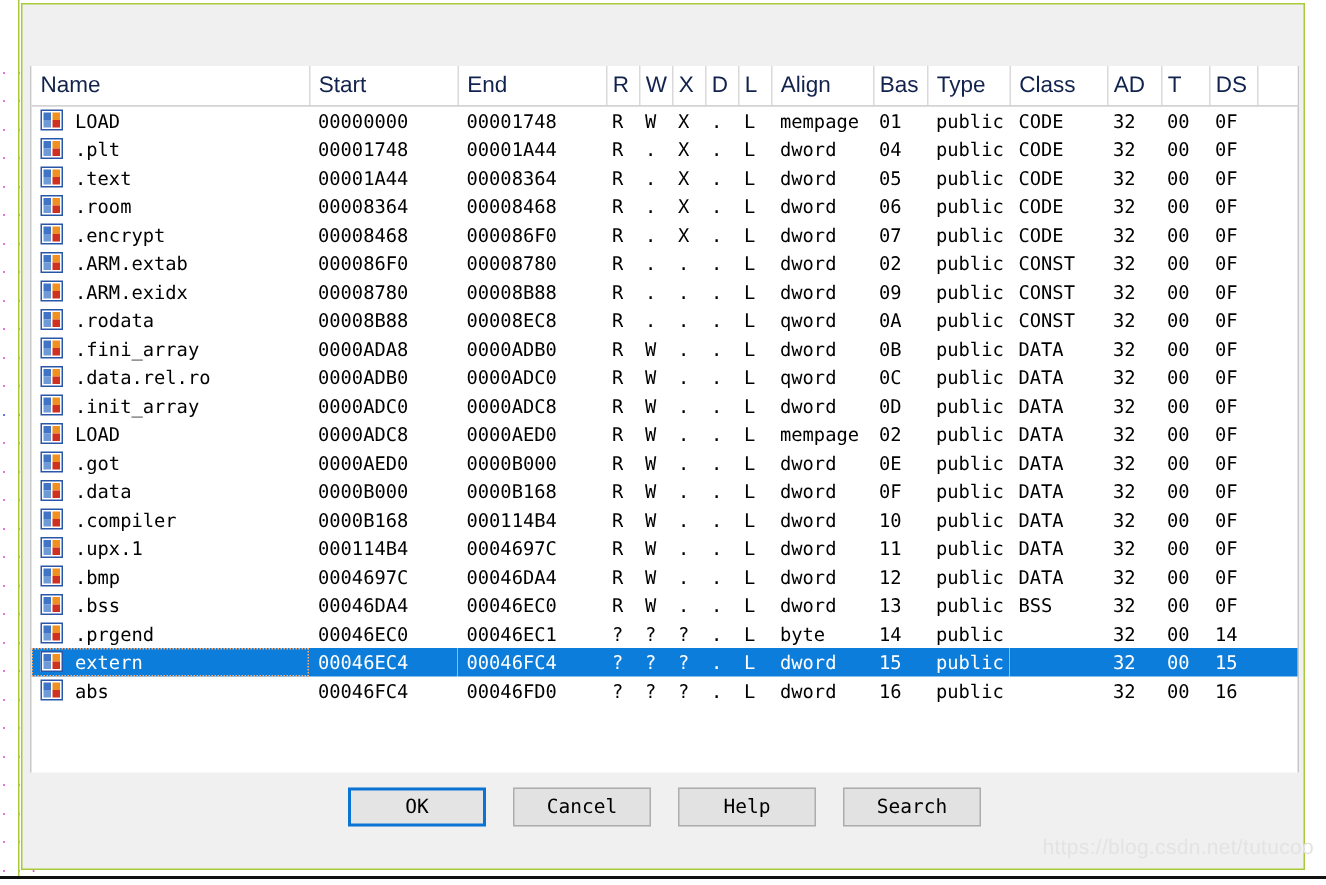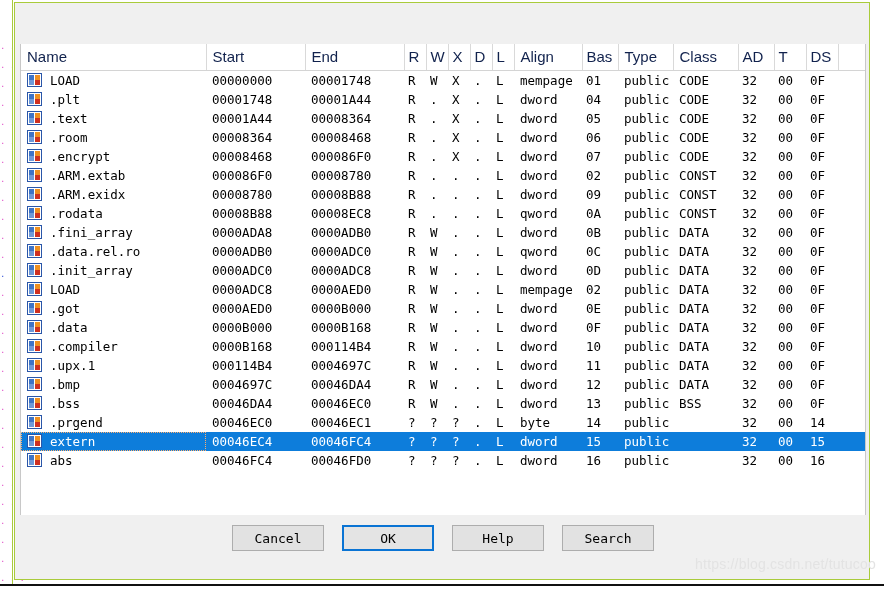--- a/index.html
+++ b/index.html
@@ -939,22 +939,22 @@
             <td style="padding-left: 4px;">32</td>
             <td style="padding-left: 4px;">00</td>
             <td style="padding-left: 4px;">16</td>
             <td></td>
           </tr>
         </tbody>
     </table>
   </div>
 
   <div id="buttonbar">
+      <button class="dlgbtn default">OK</button>
       <button class="dlgbtn">Cancel</button>
-      <button class="dlgbtn default">OK</button>
       <button class="dlgbtn">Help</button>
       <button class="dlgbtn">Search</button>
     </div>
 
 </div>
 
 <div id="watermark">https://blog.csdn.net/tutucoo</div>
 <div id="bottom-rule"></div>
 
 </body></html>

